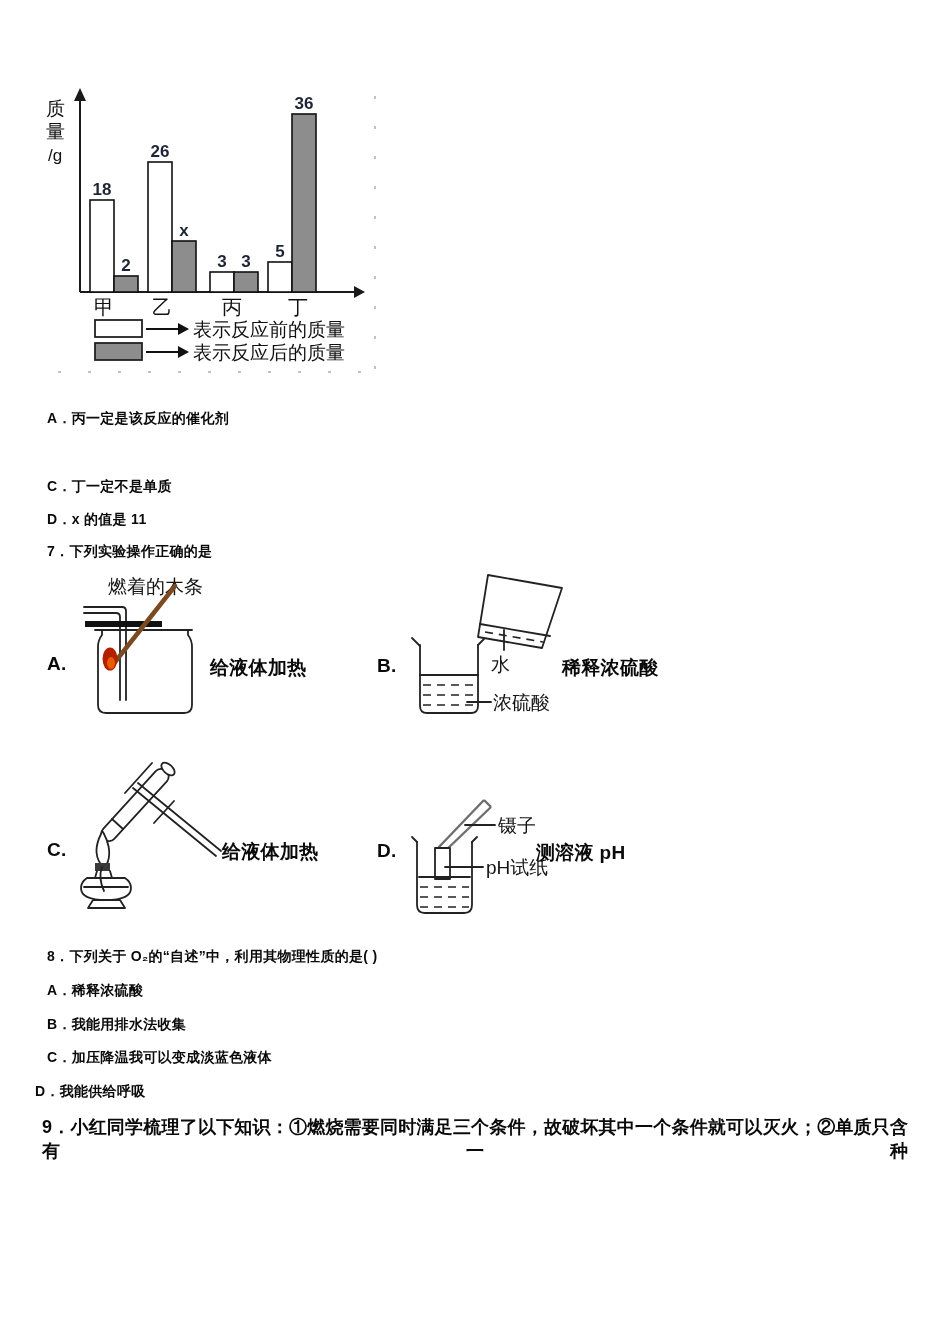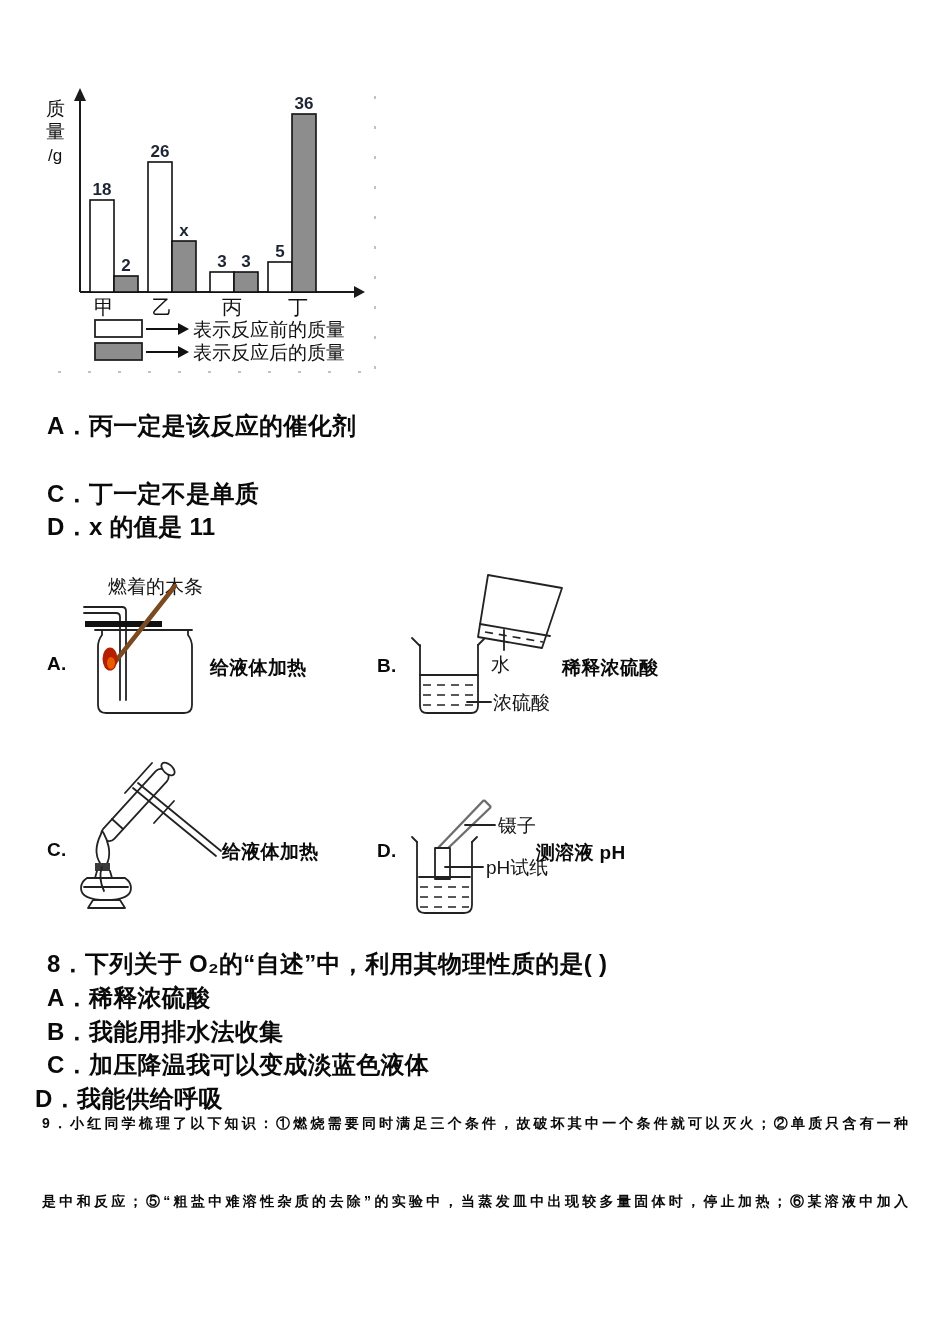--- a/index.html
+++ b/index.html
@@ -1,20 +1,20 @@
 <!DOCTYPE html>
 <html><head>
 <meta charset="utf-8">
 <style>
   html,body{margin:0;padding:0;background:#fff;}
   .page{position:relative;width:950px;height:1344px;background:#ffffff;overflow:hidden;
         font-family:"Liberation Sans",sans-serif;color:#0a0a0a;}
-  .txt{position:absolute;font-weight:700;font-size:24px;white-space:nowrap;letter-spacing:.3px;}
+  .txt{position:absolute;font-weight:700;font-size:14px;white-space:nowrap;letter-spacing:.3px;}
   .cap{position:absolute;font-weight:700;font-size:19px;white-space:nowrap;letter-spacing:.3px;}
-  .jline{position:absolute;left:42px;width:866px;font-weight:700;font-size:14px;
+  .jline{position:absolute;left:42px;width:866px;font-weight:700;font-size:18px;
          text-align:justify;text-align-last:justify;white-space:normal;letter-spacing:0;}
   svg{position:absolute;overflow:visible;}
   svg text{font-family:"Liberation Sans",sans-serif;}
   .figlabel{font-size:19px;font-weight:400;fill:#141414;}
   .axis{stroke:#1a1a1a;stroke-width:2;fill:none;}
   .ink{stroke:#222;fill:none;stroke-width:1.8;stroke-linecap:round;stroke-linejoin:round;}
   .inkfill{stroke:#222;fill:#ffffff;stroke-width:1.8;stroke-linejoin:round;}
   .dashline{stroke:#222;stroke-width:1.6;stroke-dasharray:8 6;fill:none;}
   .edge-dash-v{position:absolute;width:2px;
      background:repeating-linear-gradient(to bottom,#c2c2c2 0 3px,transparent 3px 30px);}
@@ -74,20 +74,21 @@
     </g>
   </svg>
 
   <div class="edge-dash-v" style="left:374px;top:96px;height:276px;"></div>
   <div class="edge-dash-h" style="left:58px;top:371px;width:320px;"></div>
 
   <div class="txt" style="left:47px;top:410px">A．丙一定是该反应的催化剂</div>
   <div class="txt" style="left:47px;top:478px">C．丁一定不是单质</div>
   <div class="txt" style="left:47px;top:511px">D．x 的值是 11</div>
 
+  <div class="txt" style="left:47px;top:543px">7．下列实验操作正确的是</div>
 
   <svg style="left:75px;top:573px" width="140" height="150" viewBox="0 0 140 150">
     <text x="33" y="20" class="figlabel">燃着的木条</text>
 
     <path class="ink" d="M9,34 H47 Q51,34 51,38 V127"></path>
     <path class="ink" d="M9,40 H41 Q45,40 45,44 V127"></path>
 
     <rect x="10" y="48" width="77" height="6" fill="#111"></rect>
 
     <path class="ink" d="M20,57 H117"></path>
@@ -167,15 +168,14 @@
   <div class="cap" style="left:377px;top:840px">D.</div>
   <div class="cap" style="left:536px;top:840px">测溶液 pH</div>
 
   <div class="txt" style="left:47px;top:948px">8．下列关于 O₂的“自述”中，利用其物理性质的是( )</div>
   <div class="txt" style="left:47px;top:982px">A．稀释浓硫酸</div>
   <div class="txt" style="left:47px;top:1016px">B．我能用排水法收集</div>
   <div class="txt" style="left:47px;top:1049px">C．加压降温我可以变成淡蓝色液体</div>
   <div class="txt" style="left:35px;top:1083px">D．我能供给呼吸</div>
 
   <div class="jline" style="top:1115px">9．小红同学梳理了以下知识：①燃烧需要同时满足三个条件，故破坏其中一个条件就可以灭火；②单质只含有一种</div>
-  <div class="jline" style="top:1193px">是中和反应；⑤“粗盐中难溶性杂质的去除”的实验中，当蒸发皿中出现较多量固体时，停止加热；⑥某溶液中加入</div>
 
 </div>
 
 </body></html>

